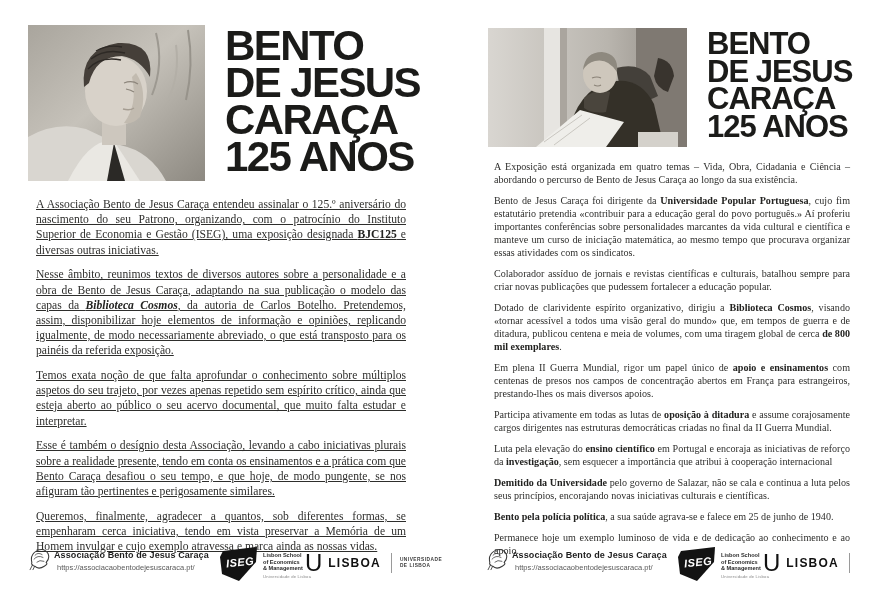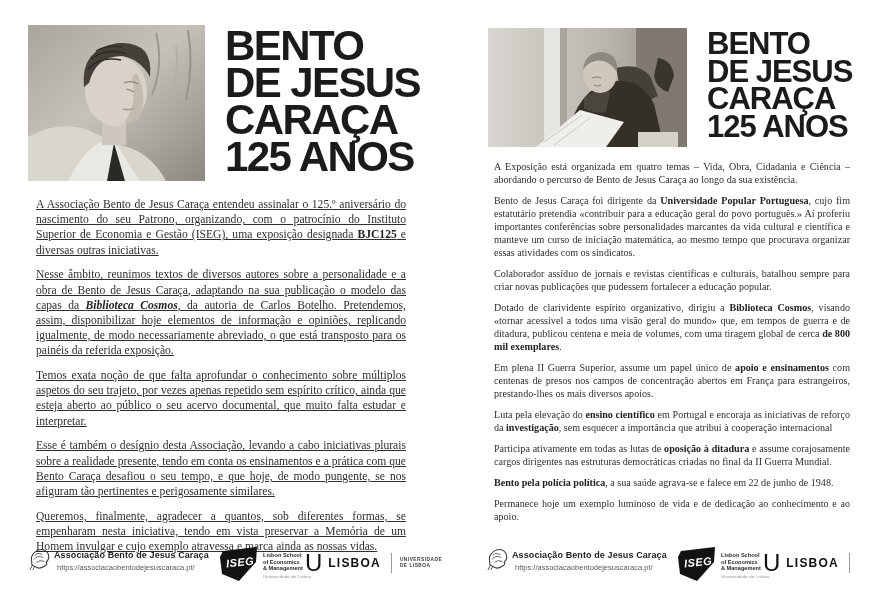--- a/index.html
+++ b/index.html
@@ -91,21 +91,21 @@
         <div>BENTO</div>
         <div>DE JESUS</div>
         <div>CARAÇA</div>
         <div>125 ANOS</div>
       </h1>
     <div class="body body-left">
         <p><span>A Associação Bento de Jesus Caraça entendeu assinalar o 125.º aniversário do nascimento do seu Patrono, organizando, com o patrocínio do Instituto Superior de Economia e Gestão (ISEG), uma exposição designada </span><strong>BJC125</strong><span> e diversas outras iniciativas.</span></p>
         <p><span>Nesse âmbito, reunimos textos de diversos autores sobre a personalidade e a obra de Bento de Jesus Caraça, adaptando na sua publicação o modelo das capas da </span><strong><em>Biblioteca Cosmos</em></strong><span>, da autoria de Carlos Botelho. Pretendemos, assim, disponibilizar hoje elementos de informação e opiniões, replicando igualmente, de modo necessariamente abreviado, o que está transposto para os painéis da referida exposição.</span></p>
         <p><span>Temos exata noção de que falta aprofundar o conhecimento sobre múltiplos aspetos do seu trajeto, por vezes apenas repetido sem espírito crítico, ainda que esteja aberto ao público o seu acervo documental, que muito falta estudar e interpretar.</span></p>
         <p><span>Esse é também o desígnio desta Associação, levando a cabo iniciativas plurais sobre a realidade presente, tendo em conta os ensinamentos e a prática com que Bento Caraça desafiou o seu tempo, e que hoje, de modo pungente, se nos afiguram tão pertinentes e perigosamente similares.</span></p>
-        <p><span>Queremos, finalmente, agradecer a quantos, sob diferentes formas, se empenharam nesta iniciativa, tendo em vista preservar a Memória de um Homem invulgar e cujo exemplo atravessa e marca ainda as nossas vidas.</span></p>
+        <p><span>Queremos, finalmente, agradecer a quantos, sob diferentes formas, se empenharam cerca iniciativa, tendo em vista preservar a Memória de um Homem invulgar e cujo exemplo atravessa e marca ainda as nossas vidas.</span></p>
       </div>
 
     <div class="footer footer-left">
       <div class="footer-inner">
         <div class="org">
           <span class="org-logo">
             <svg viewBox="0 0 24 25">
               <path d="M4,16 Q2,8 9,4 Q17,0 21,7 Q23,12 19,16 Q21,18 17,20 Q11,24 7,20 Q3,19 4,16 Z" fill="none" stroke="#3a3a3a" stroke-width="1.1"></path>
               <path d="M7,9 q3,-4 8,-1 M6,13 q4,-5 10,-2 M9,16 q3,-3 8,-1" stroke="#3a3a3a" fill="none" stroke-width=".8"></path>
               <path d="M5,18 l-3,6 M7,20 l-2,4" stroke="#3a3a3a" stroke-width=".9" fill="none"></path>
@@ -175,24 +175,25 @@
         <div>BENTO</div>
         <div>DE JESUS</div>
         <div>CARAÇA</div>
         <div>125 ANOS</div>
       </h1>
     <div class="body body-right">
         <p><span>A Exposição está organizada em quatro temas – Vida, Obra, Cidadania e Ciência – abordando o percurso de Bento de Jesus Caraça ao longo da sua existência.</span></p>
         <p><span>Bento de Jesus Caraça foi dirigente da </span><strong>Universidade Popular Portuguesa</strong><span>, cujo fim estatutário pretendia «contribuir para a educação geral do povo português.» Aí proferiu importantes conferências sobre personalidades marcantes da vida cultural e científica e manteve um curso de iniciação matemática, ao mesmo tempo que procurava organizar essas atividades com os sindicatos.</span></p>
         <p><span>Colaborador assíduo de jornais e revistas científicas e culturais, batalhou sempre para criar novas publicações que pudessem fortalecer a educação popular.</span></p>
         <p><span>Dotado de clarividente espírito organizativo, dirigiu a </span><strong>Biblioteca Cosmos</strong><span>, visando «tornar acessível a todos uma visão geral do mundo» que, em tempos de guerra e de ditadura, publicou centena e meia de volumes, com uma tiragem global de cerca </span><strong>de 800 mil exemplares</strong><span>.</span></p>
-        <p><span>Em plena II Guerra Superior, assume um papel único de </span><strong>apoio e ensinamentos</strong><span> com centenas de presos nos campos de concentração abertos em França para estrangeiros, prestando-lhes os mais diversos apoios.</span></p>
+        <p><span>Em plena II Guerra Mundial, rigor um papel único de </span><strong>apoio e ensinamentos</strong><span> com centenas de presos nos campos de concentração abertos em França para estrangeiros, prestando-lhes os mais diversos apoios.</span></p>
+        <p><span>Participa ativamente em todas as lutas de </span><strong>oposição à ditadura</strong><span> e assume corajosamente cargos dirigentes nas estruturas democráticas criadas no final da II Guerra Mundial.</span></p>
         <p><span>Luta pela elevação do </span><strong>ensino científico</strong><span> em Portugal e encoraja as iniciativas de reforço da </span><strong>investigação</strong><span>, sem esquecer a importância que atribui à cooperação internacional</span></p>
-        <p><span>Participa ativamente em todas as lutas de </span><strong>oposição à ditadura</strong><span> e assume corajosamente cargos dirigentes nas estruturas democráticas criadas no final da II Guerra Mundial.</span></p>
-        <p><strong>Bento pela polícia política</strong><span>, a sua saúde agrava-se e falece em 22 de junho de 1948.</span></p>
+        <p><strong>Demitido da Universidade</strong><span> pelo governo de Salazar, não se cala e continua a luta pelos seus princípios, encorajando novas iniciativas culturais e científicas.</span></p>
+        <p><strong>Bento pela polícia política</strong><span>, a sua saúde agrava-se e falece em 25 de junho de 1940.</span></p>
         <p><span>Permanece hoje um exemplo luminoso de vida e de dedicação ao conhecimento e ao apoio.</span></p>
       </div>
 
     <div class="footer footer-right">
       <div class="footer-inner">
         <div class="org">
           <span class="org-logo">
             <svg viewBox="0 0 24 25">
               <path d="M4,16 Q2,8 9,4 Q17,0 21,7 Q23,12 19,16 Q21,18 17,20 Q11,24 7,20 Q3,19 4,16 Z" fill="none" stroke="#3a3a3a" stroke-width="1.1"></path>
               <path d="M7,9 q3,-4 8,-1 M6,13 q4,-5 10,-2 M9,16 q3,-3 8,-1" stroke="#3a3a3a" fill="none" stroke-width=".8"></path>

